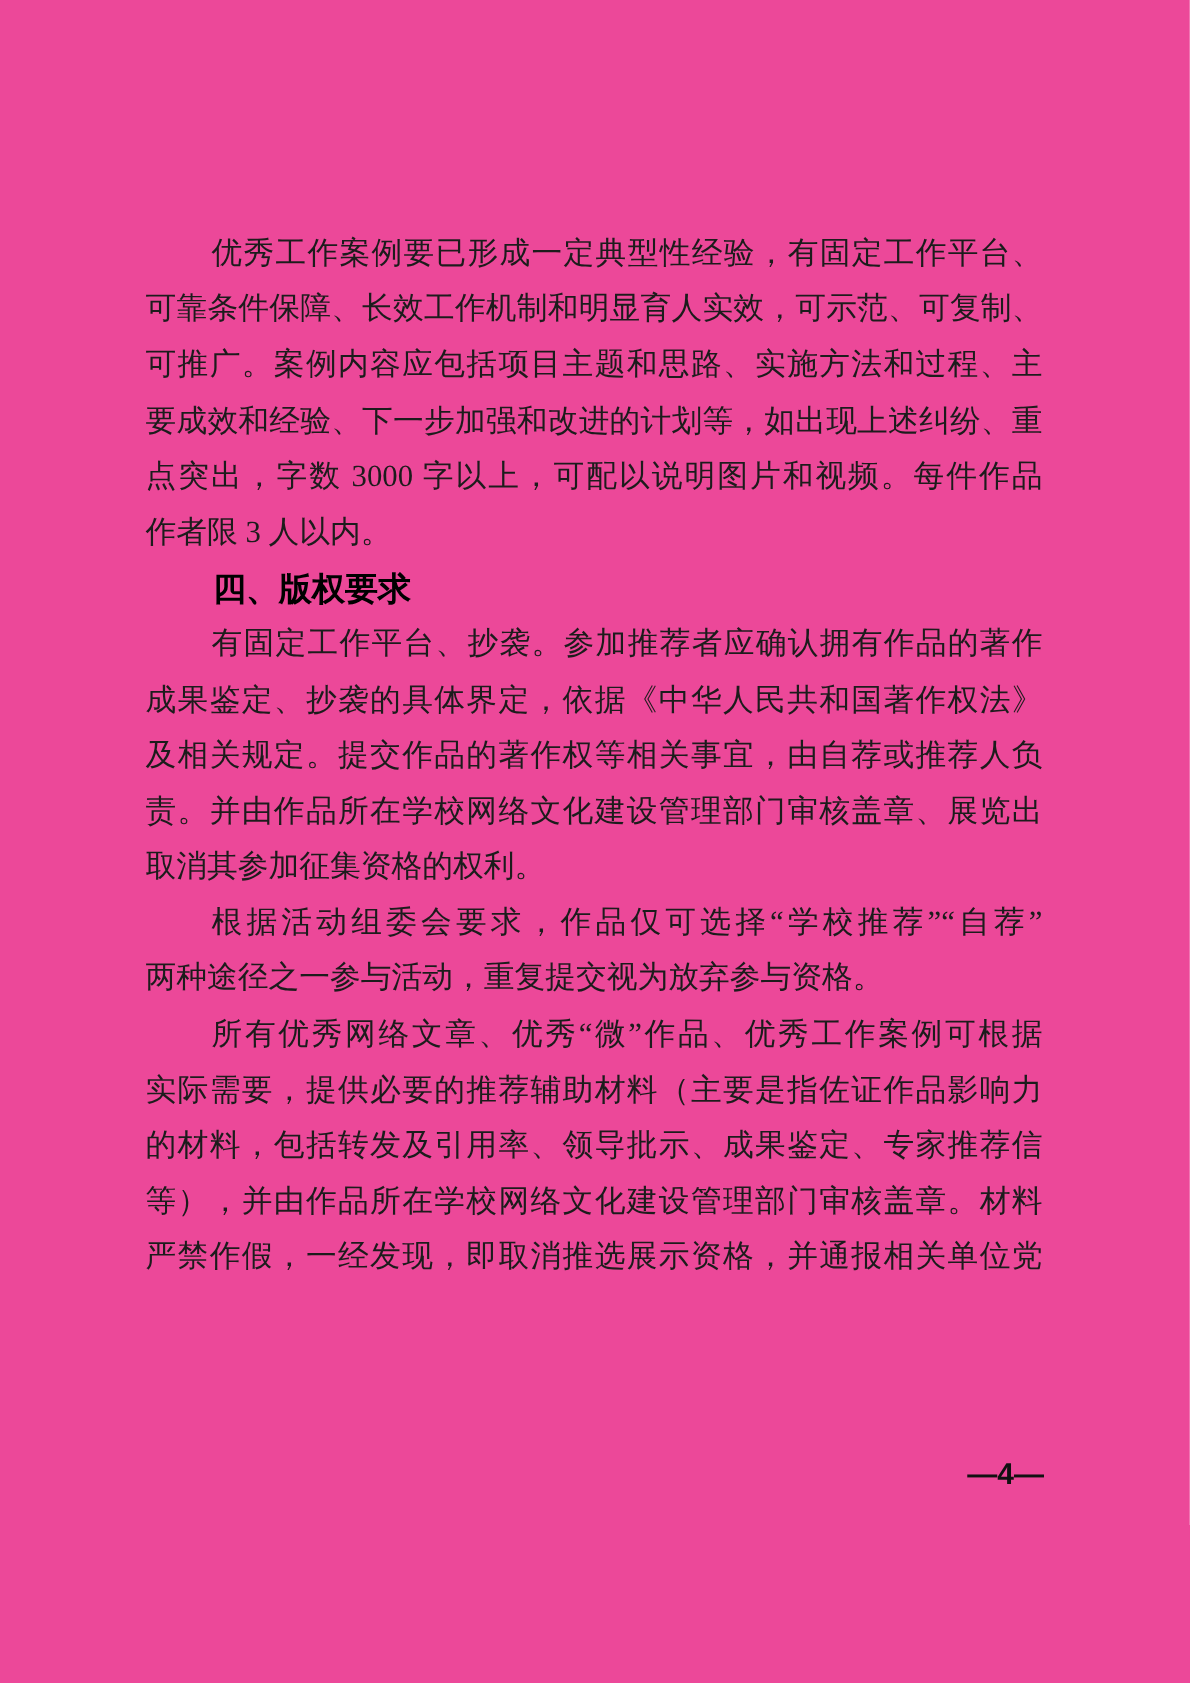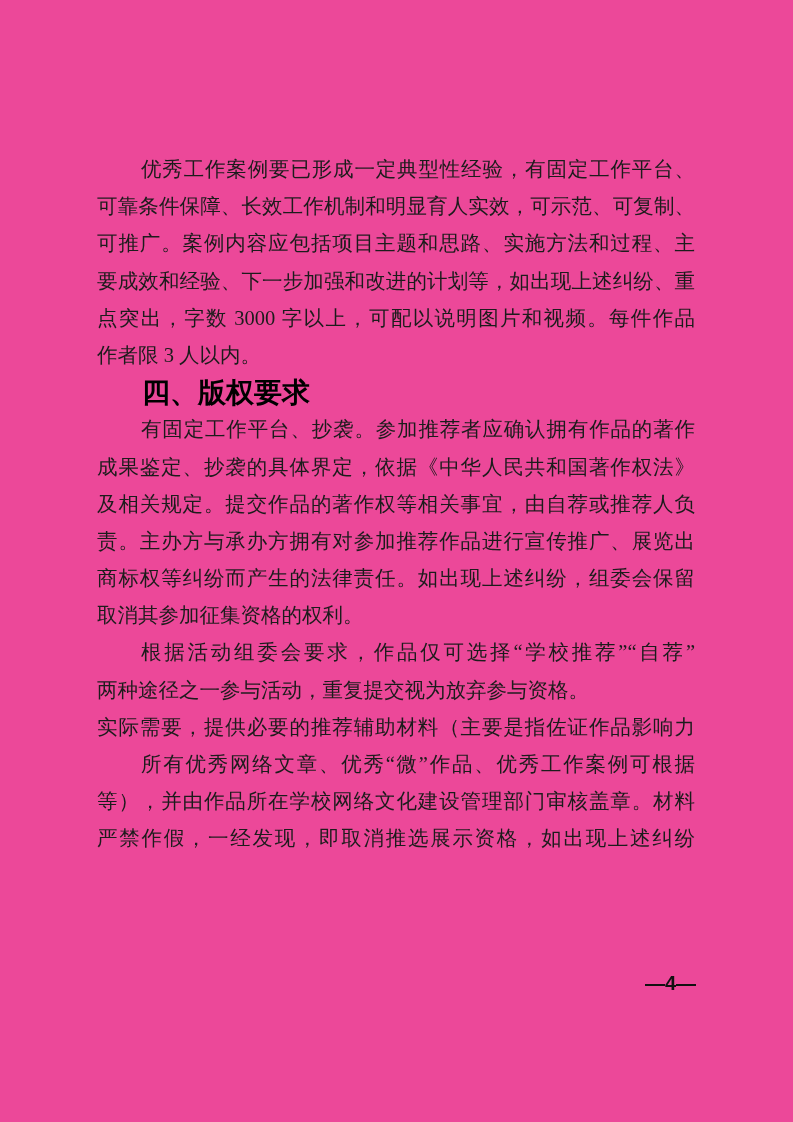--- a/index.html
+++ b/index.html
@@ -41,21 +41,21 @@
   .line.indent {
     text-indent: 44px;
   }
   .line.short {
     text-align: center;
     text-align-last: left;
   }
   .heading {
     font-family: "Liberation Sans", sans-serif;
     font-weight: bold;
-    font-size: 28px;
+    font-size: 22px;
     color: #000000;
     height: 37.2px;
     line-height: 37.2px;
     padding-left: 45px;
     overflow: hidden;
   }
   .footer {
     position: absolute;
     top: 971px;
     right: 97px;
@@ -77,29 +77,29 @@
     <div class="line">可推广。案例内容应包括项目主题和思路、实施方法和过程、主</div>
     <div class="line">要成效和经验、下一步加强和改进的计划等，如出现上述纠纷、重</div>
     <div class="line">点突出，字数 3000 字以上，可配以说明图片和视频。每件作品</div>
     <div class="line short">作者限 3 人以内。</div>
 
     <div class="heading">四、版权要求</div>
 
     <div class="line indent">有固定工作平台、抄袭。参加推荐者应确认拥有作品的著作权。</div>
     <div class="line">成果鉴定、抄袭的具体界定，依据《中华人民共和国著作权法》</div>
     <div class="line">及相关规定。提交作品的著作权等相关事宜，由自荐或推荐人负</div>
-    <div class="line">责。主办方与承办方拥有对参加推荐作品进行宣传推广、展览出</div>
-    <div class="line">商标权等纠纷而产生的法律责任。如出现上述纠纷，组委会保留</div>
+    <div class="line">责。并由作品所在学校网络文化建设管理部门审核盖章、展览出</div>
     <div class="line short">取消其参加征集资格的权利。</div>
 
 
     <div class="line indent">根据活动组委会要求，作品仅可选择“学校推荐”“自荐”</div>
     <div class="line short">两种途径之一参与活动，重复提交视为放弃参与资格。</div>
 
+    <div class="line indent">所有优秀网络文章、优秀“微”作品、优秀工作案例可根据</div>
     <div class="line">实际需要，提供必要的推荐辅助材料（主要是指佐证作品影响力</div>
-    <div class="line indent">所有优秀网络文章、优秀“微”作品、优秀工作案例可根据</div>
+    <div class="line">的材料，包括转发及引用率、领导批示、成果鉴定、专家推荐信</div>
     <div class="line">等），并由作品所在学校网络文化建设管理部门审核盖章。材料</div>
-    <div class="line">严禁作假，一经发现，即取消推选展示资格，如出现上述纠纷</div>
+    <div class="line">严禁作假，一经发现，即取消推选展示资格，并通报相关单位党</div>
 
   </div>
 
   <div class="footer">—4—</div>
 </div>
 
 </body></html>

